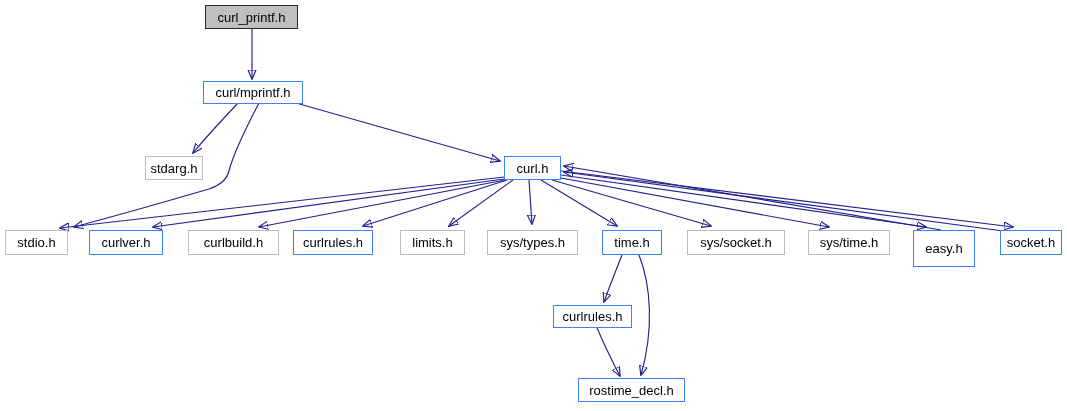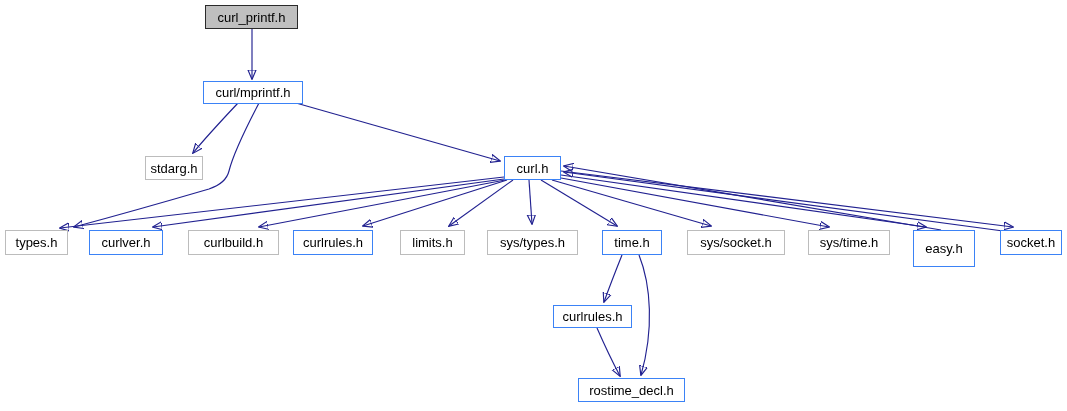--- a/index.html
+++ b/index.html
@@ -59,21 +59,21 @@
   </svg>
 
   <div class="node root" style="left:205px; top:5px; width:93px; height:24px;">curl_printf.h</div>
 
   <div class="node" style="left:203px; top:81px; width:100px; height:23px;">curl/mprintf.h</div>
 
   <div class="node plain" style="left:145px; top:156px; width:58px; height:24px;">stdarg.h</div>
 
   <div class="node" style="left:504px; top:156px; width:57px; height:24px;">curl.h</div>
 
-  <div class="node plain" style="left:5px; top:230px; width:63px; height:25px;">types.h</div>
+  <div class="node plain" style="left:5px; top:230px; width:63px; height:25px;">stdio.h</div>
 
   <div class="node" style="left:89px; top:230px; width:74px; height:25px;">curlver.h</div>
 
   <div class="node plain" style="left:188px; top:230px; width:91px; height:25px;">curlbuild.h</div>
 
   <div class="node" style="left:293px; top:230px; width:80px; height:25px;">curlrules.h</div>
 
   <div class="node plain" style="left:400px; top:230px; width:65px; height:25px;">limits.h</div>
 
   <div class="node plain" style="left:487px; top:230px; width:91px; height:25px;">sys/types.h</div>

